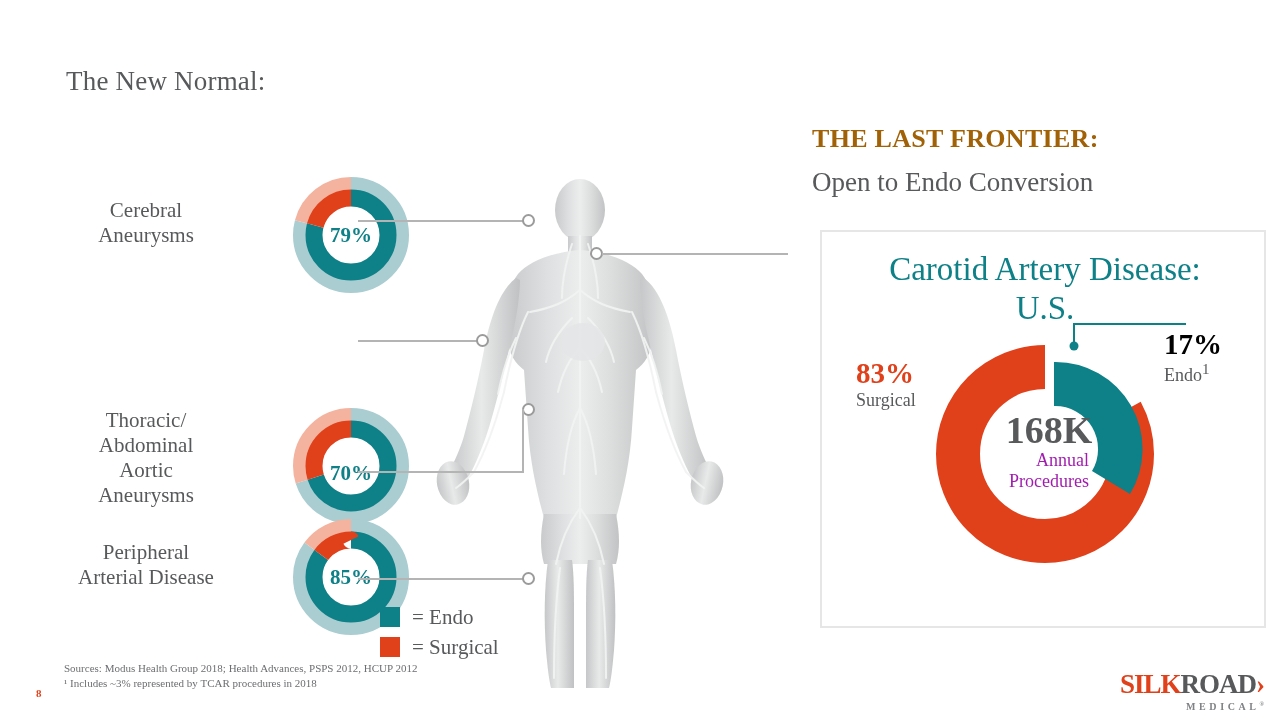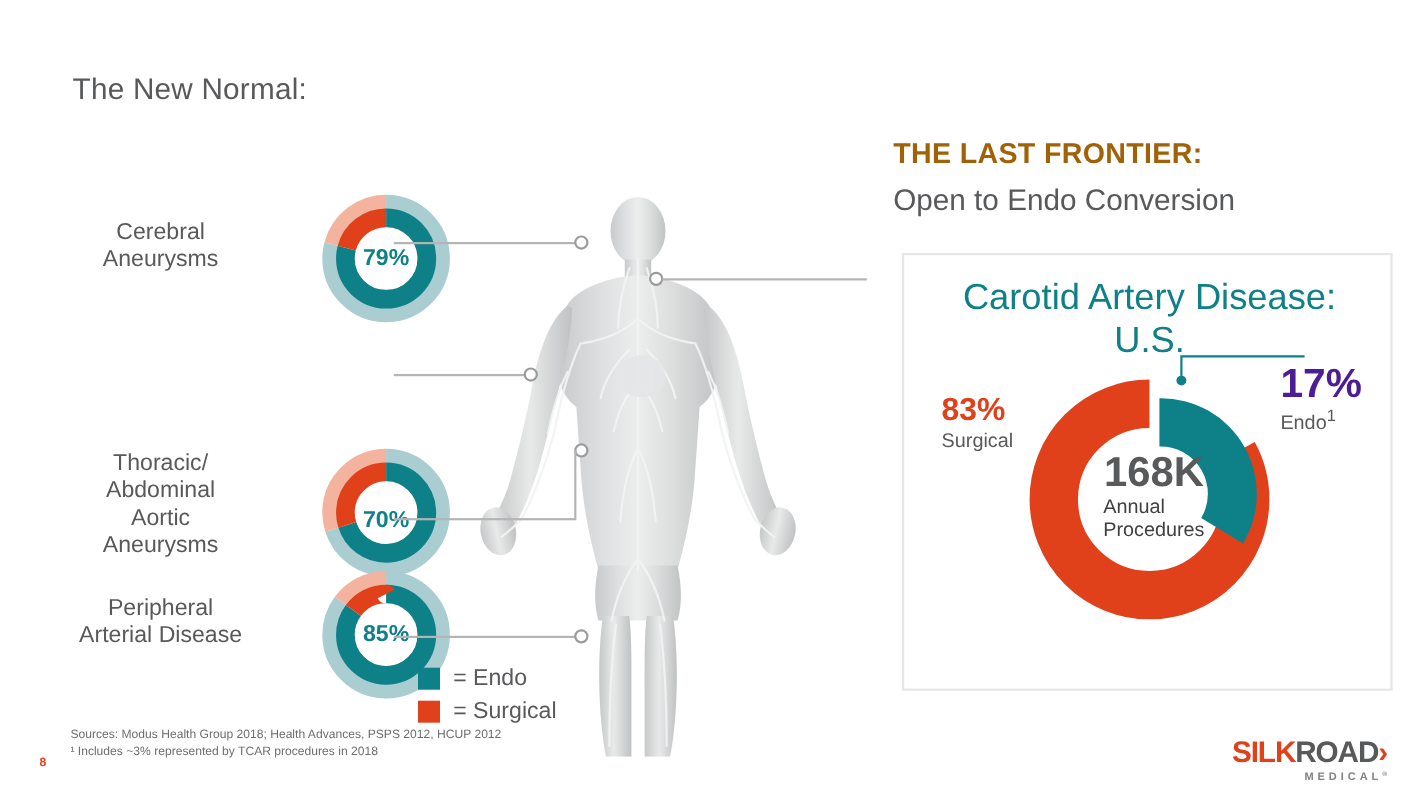--- a/index.html
+++ b/index.html
@@ -6,20 +6,21 @@
   html, body {
     width: 1280px; height: 720px;
     background: #ffffff;
     font-family: "Liberation Sans", sans-serif;
     overflow: hidden;
   }
   #slide {
     position: relative;
     width: 1280px; height: 720px;
     background: #ffffff;
+    font-family: Liberation Serif, serif;
   }
 
   
   #eyebrow {
     position: absolute; left: 66px; top: 66px;
     font-size: 27px; color: #58595b; letter-spacing: .2px;
   }
   #main-title {
     position: absolute; left: 64px; top: 105px;
     font-size: 47px; color: #E0401A; letter-spacing: -0.3px;
@@ -81,24 +82,24 @@
     text-align: center; color: #0E8087; font-size: 33px; line-height: 39px;
   }
 
   #pie-wrap { position: absolute; left: 98px; top: 94px; width: 258px; height: 250px; }
   #pie-center {
     position: absolute; left: 0; top: 0; width: 258px; height: 250px;
     display: flex; flex-direction: column; align-items: center; justify-content: center;
     pointer-events: none;
   }
   #pie-big { font-size: 38px; font-weight: bold; color: #58595b; line-height: 40px; }
-  #pie-sub { font-size: 18px; color: #404040; line-height: 21px; text-align: left; }
+  #pie-sub { font-size: 18px; color: #a21caf; line-height: 21px; text-align: right; }
 
   .pie-callout { position: absolute; }
-  #endo-pct { font-size: 37px; font-weight: bold; color: #4c1d95; }
+  #endo-pct { font-size: 29px; font-weight: bold; color: #000000; }
   #endo-lbl { font-size: 18px; color: #58595b; }
   #surg-pct { font-size: 29px; font-weight: bold; color: #E0401A; }
   #surg-lbl { font-size: 18px; color: #58595b; }
 
   
   #sources {
     position: absolute; left: 64px; top: 661px;
     font-size: 11px; color: #6d6e71; line-height: 15px;
   }
   #slide-num {

